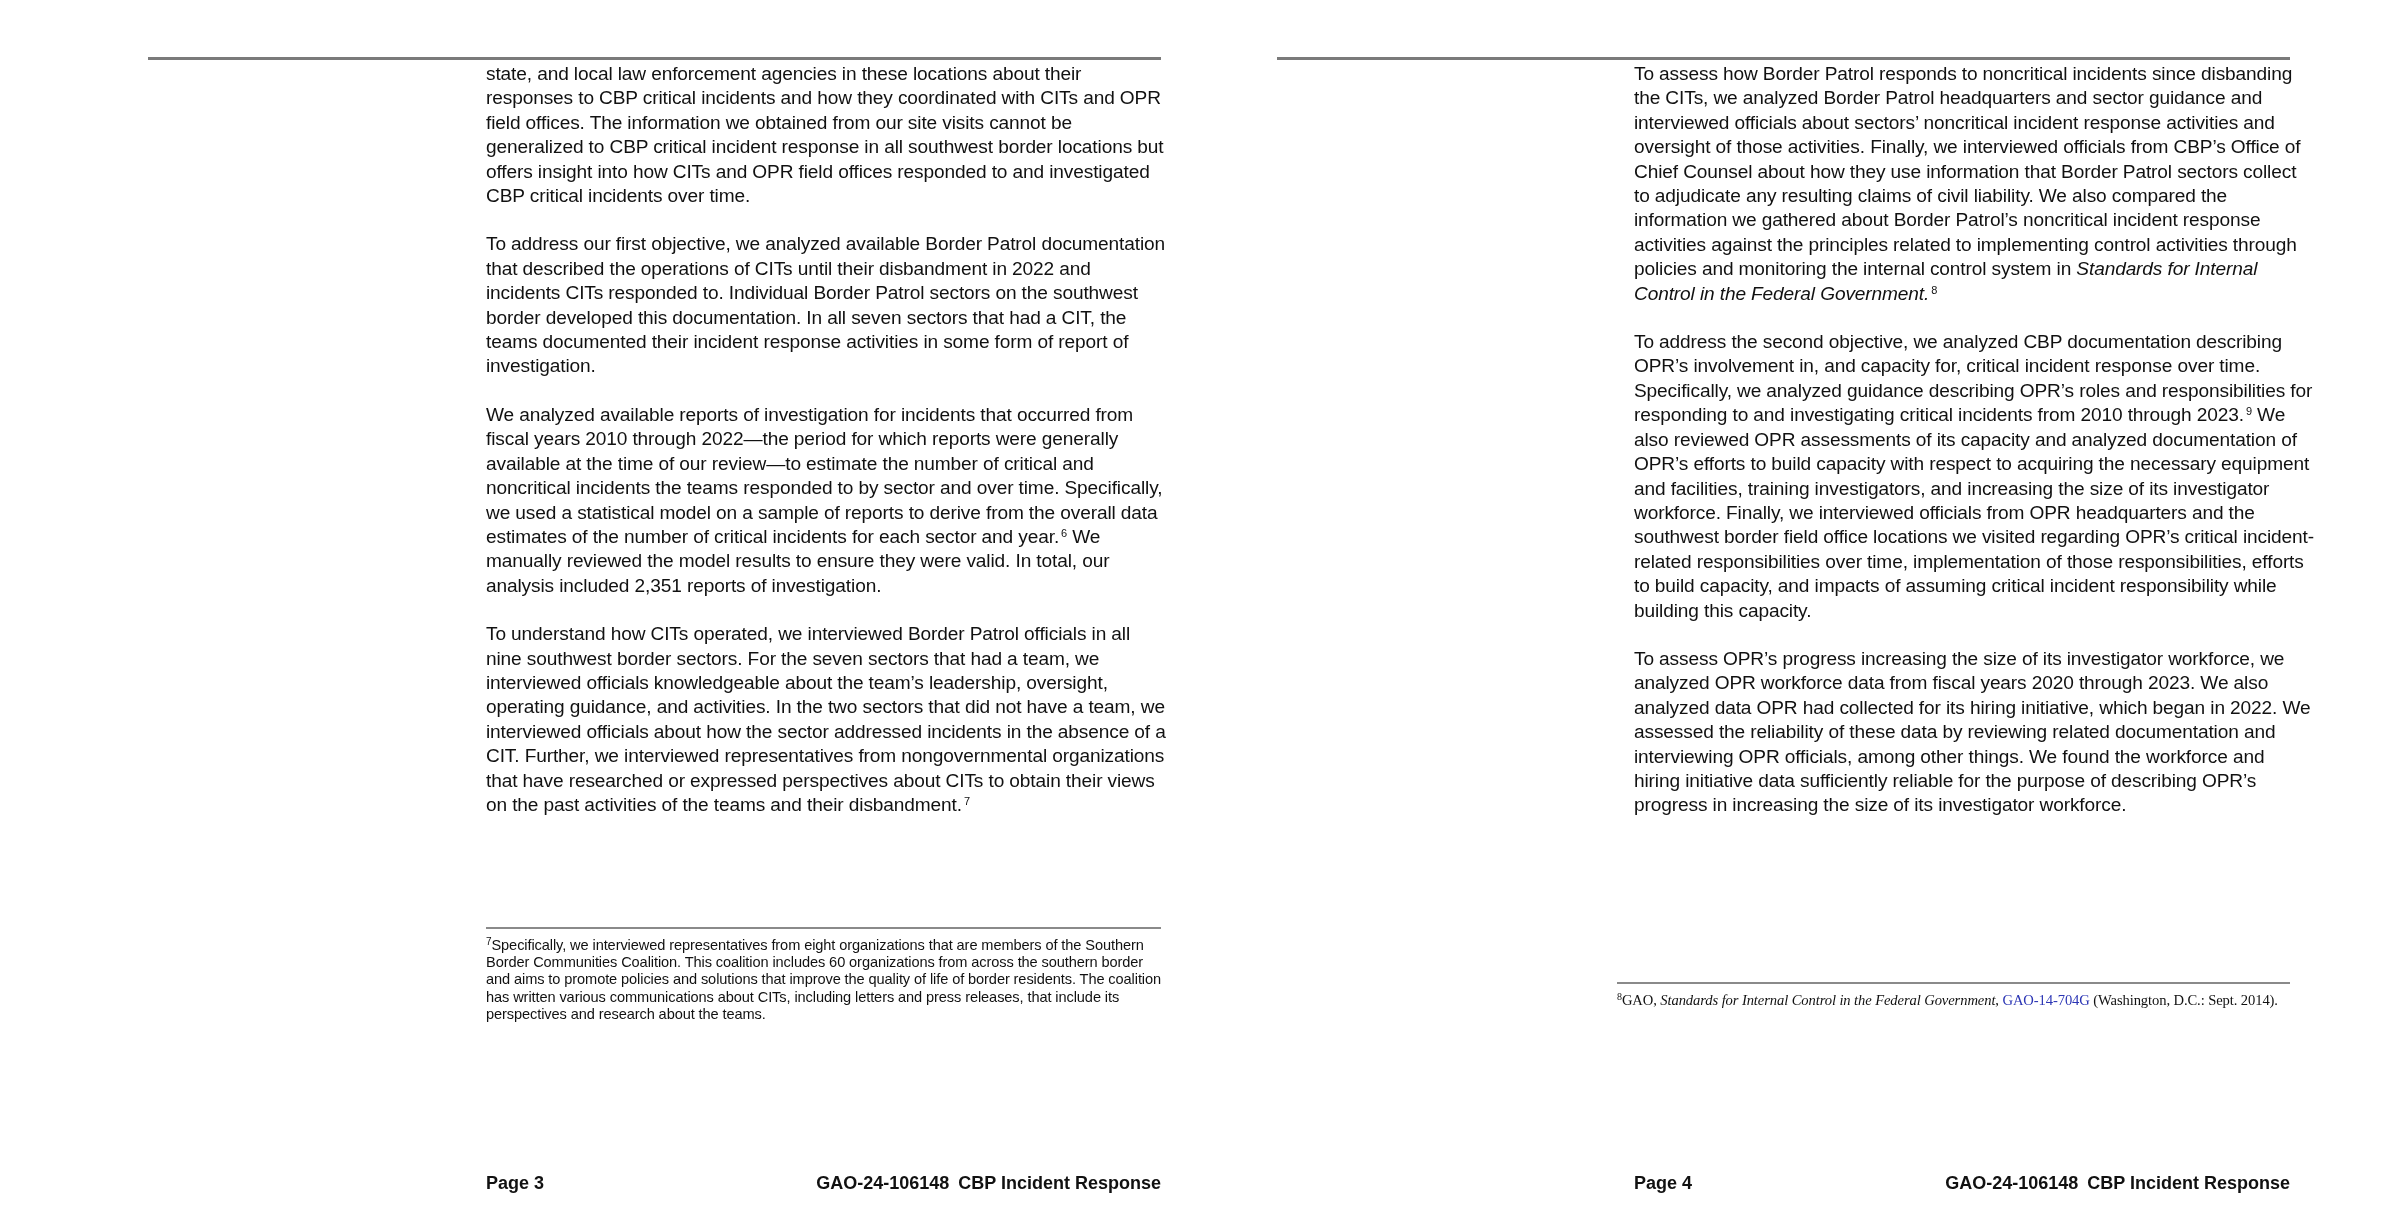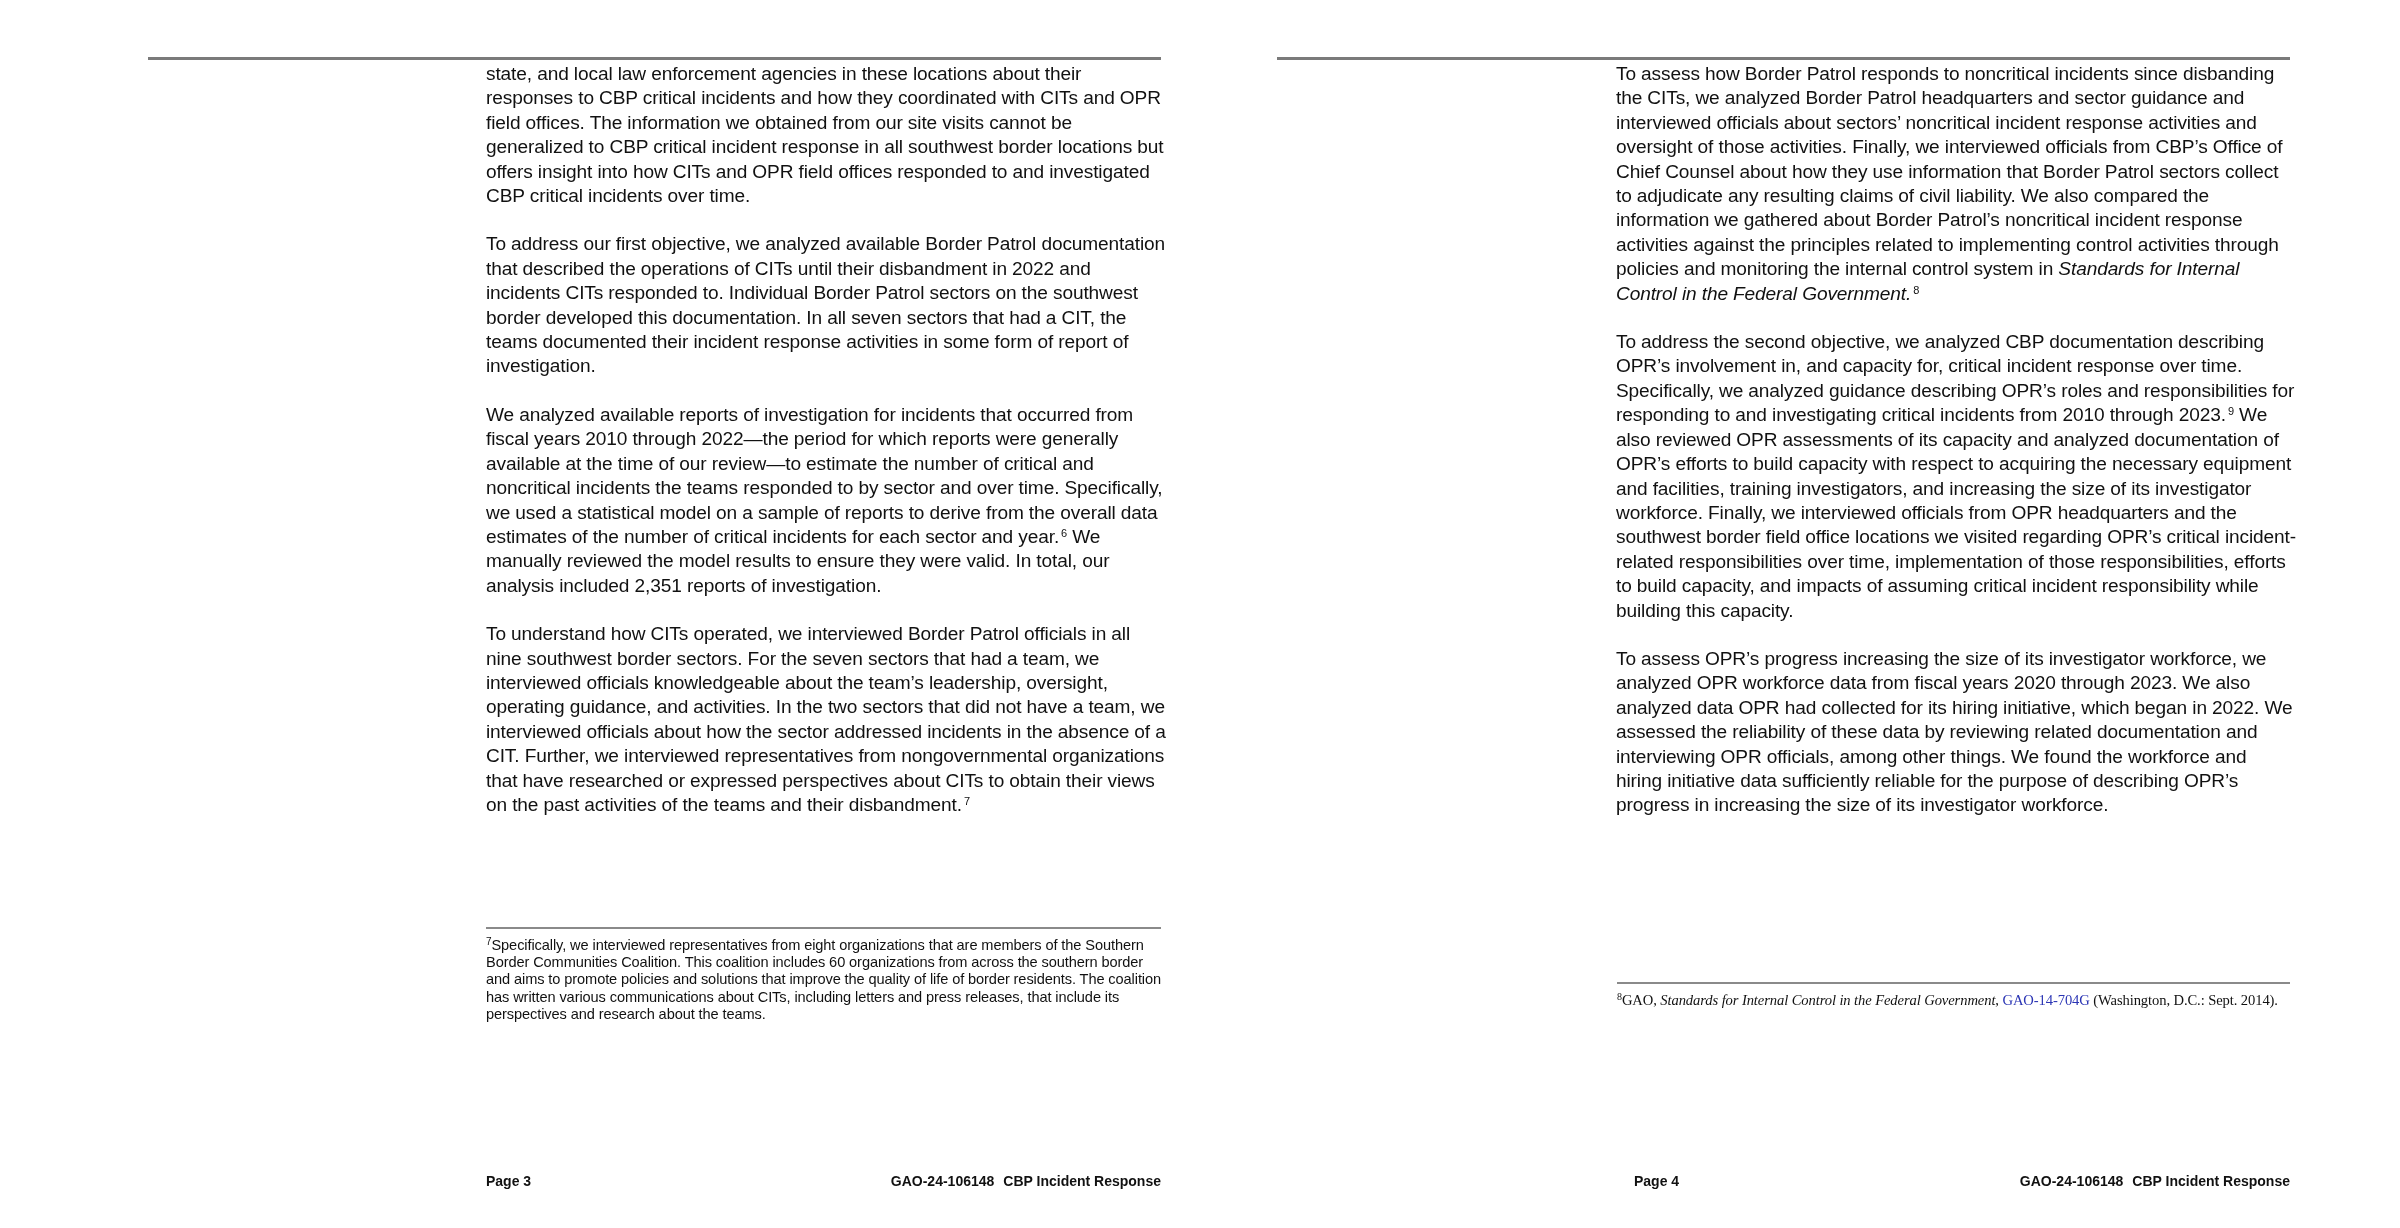--- a/index.html
+++ b/index.html
@@ -6,34 +6,34 @@
   body { width: 2400px; height: 1228px; position: relative; overflow: hidden;
          font-family: "Liberation Sans", sans-serif; color: #111111; }
   .page { position: absolute; top: 0; height: 1228px; }
   #page-left { left: 0; width: 1200px; margin-left: 36px; }
   #page-right { left: 1200px; width: 1200px; }
   .top-rule { position: absolute; top: 57px; height: 3px; background: #7a7a7a; }
   #page-left .top-rule { left: 112px; width: 1013px; }
   #page-right .top-rule { left: 77px; width: 1013px; }
   .body-col { position: absolute; top: 62px; width: 680px; }
   #page-left .body-col { left: 450px; }
-  #page-right .body-col { left: 416px; width: 680px; }
+  #page-right .body-col { left: 434px; width: 680px; }
   p.para { margin: 0 0 24px 0; font-size: 19.1px; line-height: 24.4px; letter-spacing: -0.12px; }
   sup.fn { font-size: 11px; vertical-align: 6px; line-height: 0; margin-left: 2px; }
   .it { font-style: italic; }
   .fn-rule { position: absolute; height: 2px; background: #8a8a8a; }
   #page-left .fn-rule { left: 450px; width: 675px; top: 927px; }
   #page-right .fn-rule { left: 417px; width: 673px; top: 982px; }
   .fn-block { position: absolute; }
   #page-left .fn-block { left: 450px; top: 937px; width: 680px; }
   #page-right .fn-block { left: 417px; top: 992px; width: 680px; font-family: Liberation Serif, serif; }
   p.footnote { margin: 0 0 12px 0; font-size: 14.6px; line-height: 17.2px; letter-spacing: -0.1px; }
   sup.fnmark { font-size: 10px; vertical-align: 5px; line-height: 0; }
   a.link { color: #2b35b4; text-decoration: none; }
-  .footer { position: absolute; top: 1173px; font-size: 14px; font-weight: bold; }
+  .footer { position: absolute; top: 1173px; font-size: 18px; font-weight: bold; }
   .footer-page { }
   #page-left .footer-page { left: 450px; }
   #page-right .footer-page { left: 434px; text-align: center; }
   .footer-report { text-align: right; }
   #page-left .footer-report { right: 75px; }
   #page-right .footer-report { right: 110px; }
   .footer-report span + span { margin-left: 9px; }
 </style>
 </head>
 <body>

